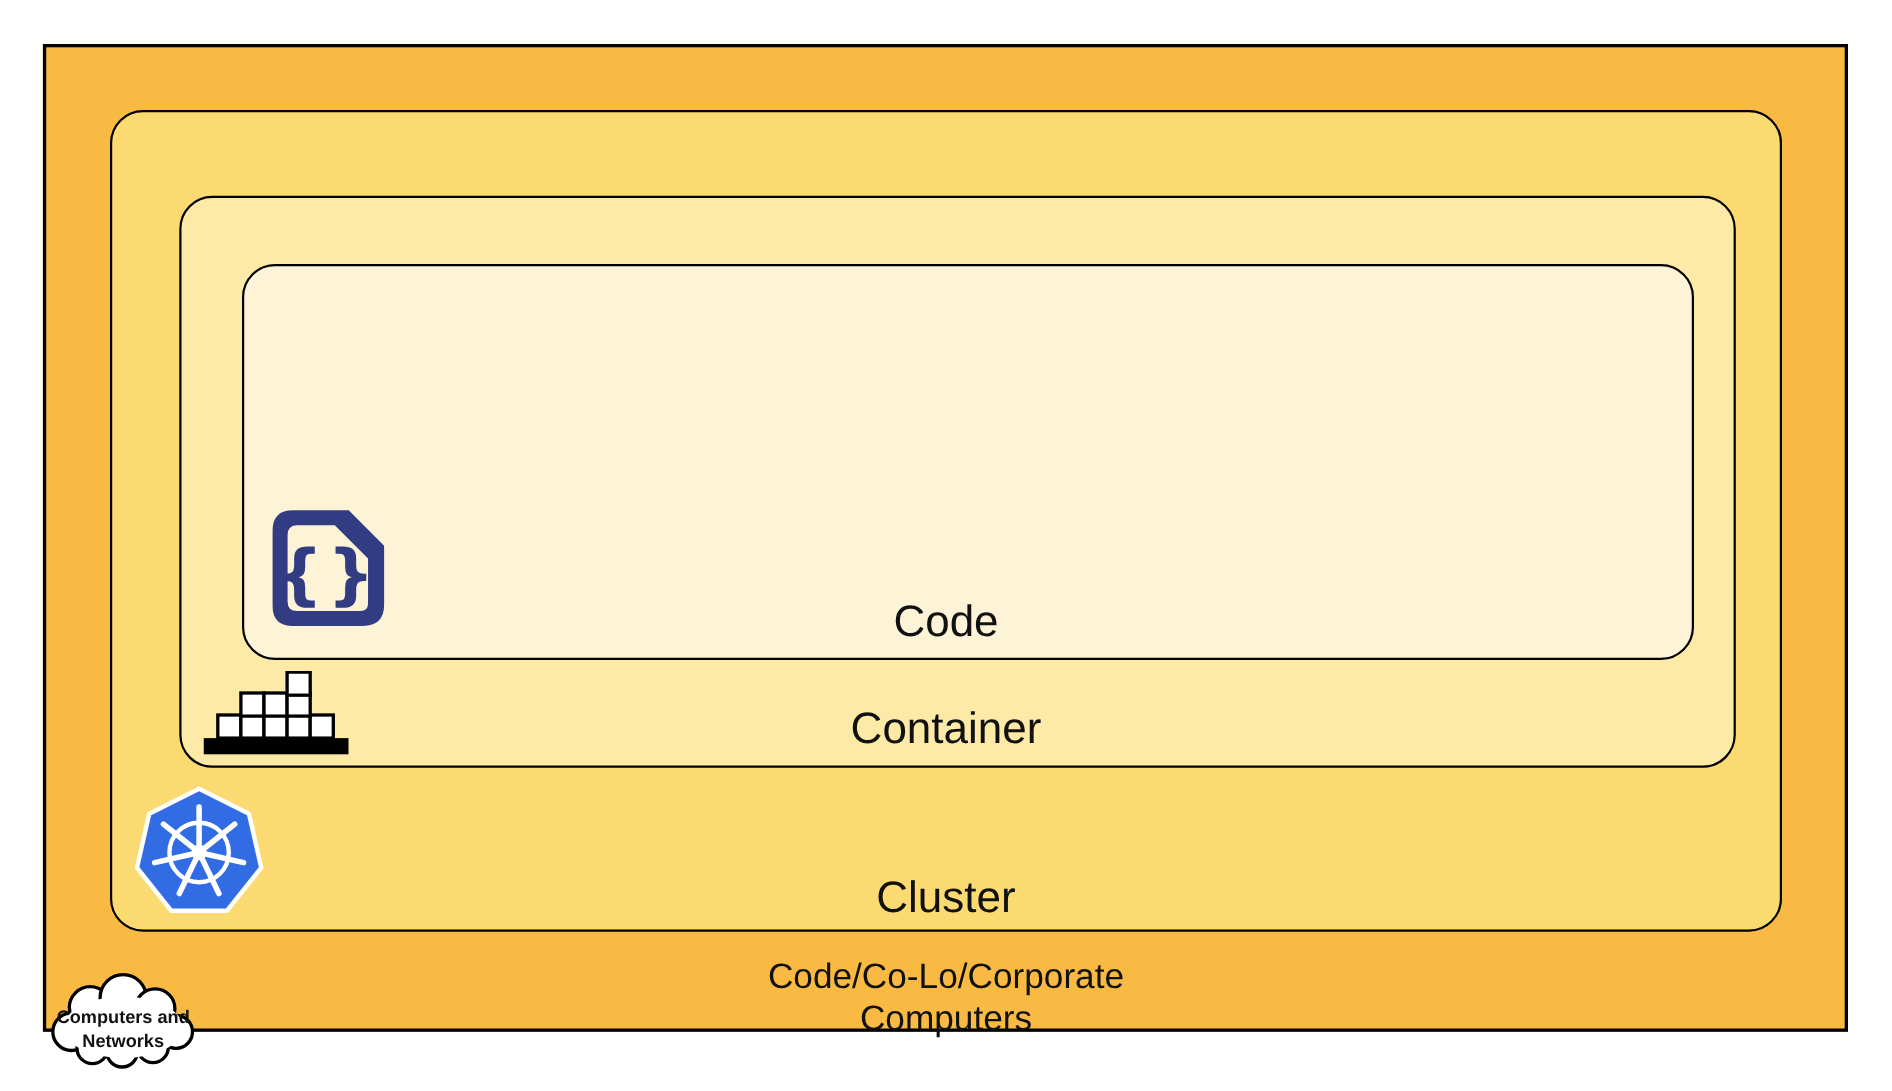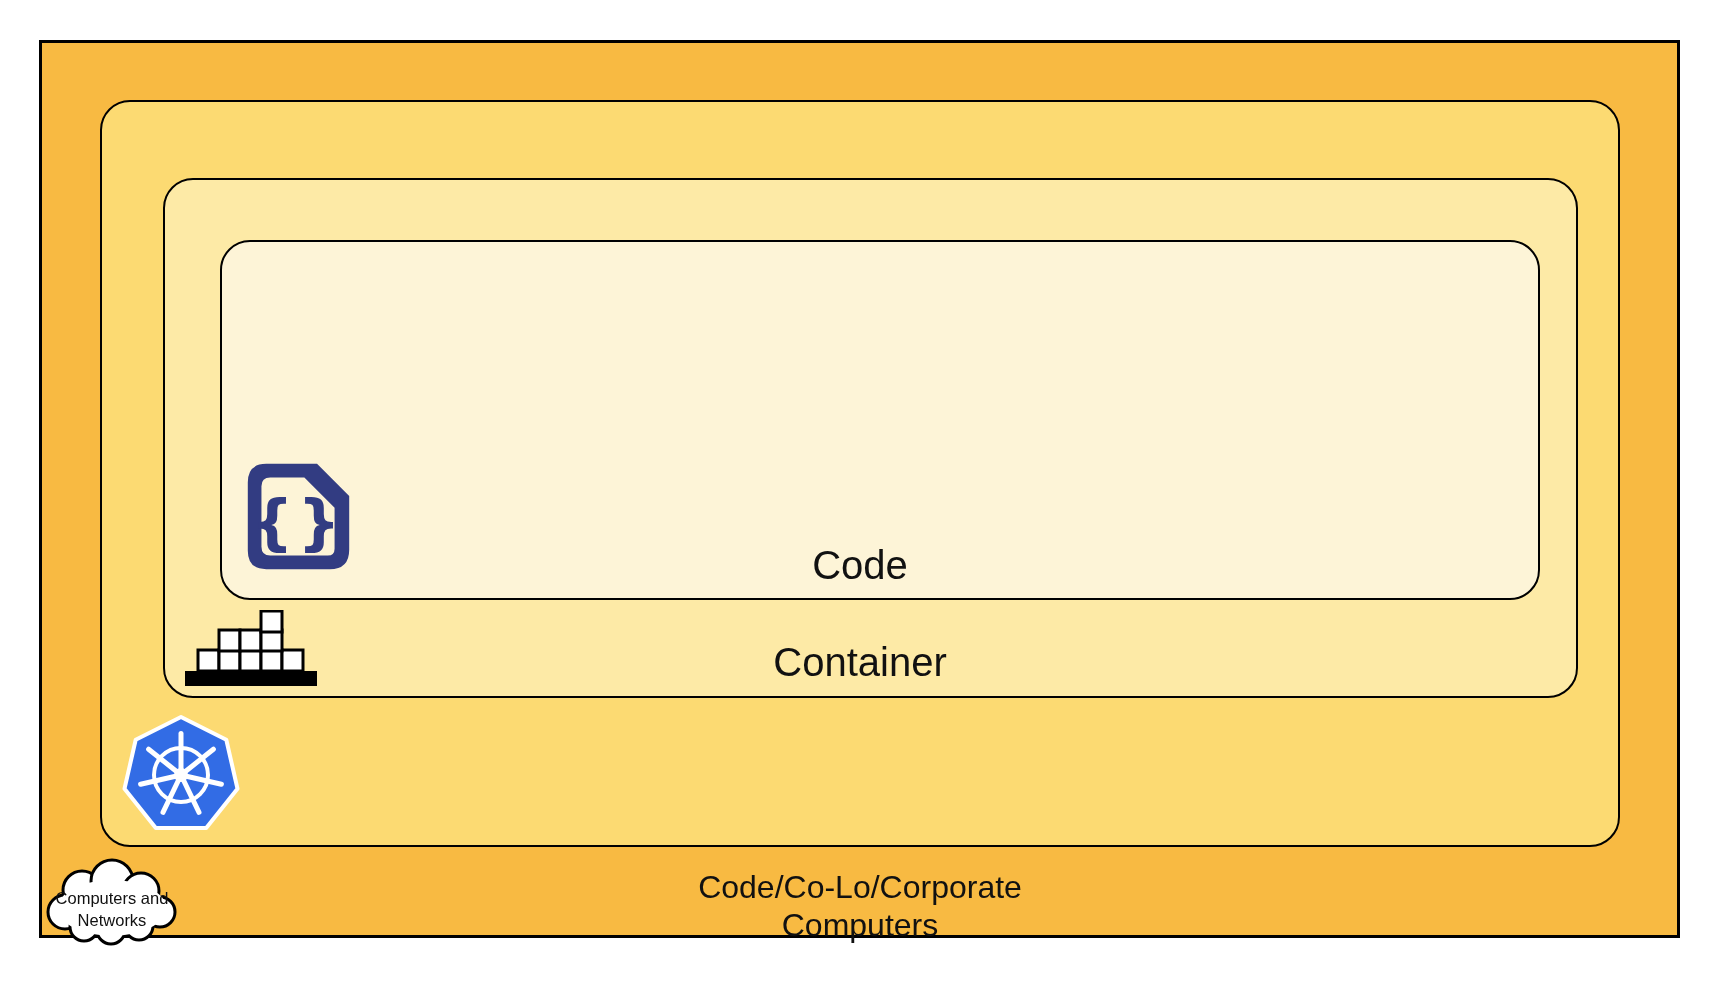--- a/index.html
+++ b/index.html
@@ -36,21 +36,21 @@
   .label-code      { top: 545px; }
   .label-container { top: 642px; }
   .label-cluster   { top: 796px; }
   .label-datacenter {
     top: 868px; font-size: 32px; line-height: 38px;
   }
   .icon-box { position: absolute; z-index: 6; }
   .icon-code       { left: 240px; top: 456px; width: 117px; height: 121px; }
   .icon-container  { left: 185px; top: 610px; width: 132px; height: 76px; }
   .icon-kubernetes { left: 121px; top: 711px; width: 120px; height: 128px; }
-  .icon-cloud      { left: 37px;  top: 852px; width: 150px; height: 95px; z-index: 9; }
+  .icon-cloud      { left: 37px;  top: 878px; width: 150px; height: 95px; z-index: 9; font-weight: bold; }
   svg { display: block; width: 100%; height: 100%; }
   .cloud-text {
     font-family: "Liberation Sans", sans-serif;
     font-size: 16.5px; fill: #111111;
   }
   .braces-text {
     font-family: "DejaVu Sans", sans-serif;
     font-weight: bold; font-size: 62px;
   }
 </style>
@@ -59,20 +59,21 @@
 
 <div class="canvas">
 
   <div class="layer layer-datacenter"></div>
   <div class="layer layer-cluster"></div>
   <div class="layer layer-container"></div>
   <div class="layer layer-code"></div>
 
   <div class="layer-label label-code">Code</div>
   <div class="layer-label label-container">Container</div>
+  <div class="layer-label label-cluster">Cluster</div>
   <div class="layer-label label-datacenter">
     <div>Code/Co-Lo/Corporate</div>
     <div>Computers</div>
   </div>
 
   <div class="icon-box icon-code">
     <svg viewBox="0 0 120 124">
       <path fill="#323c82" fill-rule="evenodd" d="M27,8 H79 L112,41 V96 Q112,116 92,116 H27 Q8,116 8,97 V27 Q8,8 27,8 Z
                M31,22 H66 L97,53 V95 Q97,102 90,102 H31 Q22,102 22,93 V31 Q22,22 31,22 Z"></path>
       <text class="braces-text" x="59" y="89" text-anchor="middle" letter-spacing="4" fill="#323c82">{}</text>

